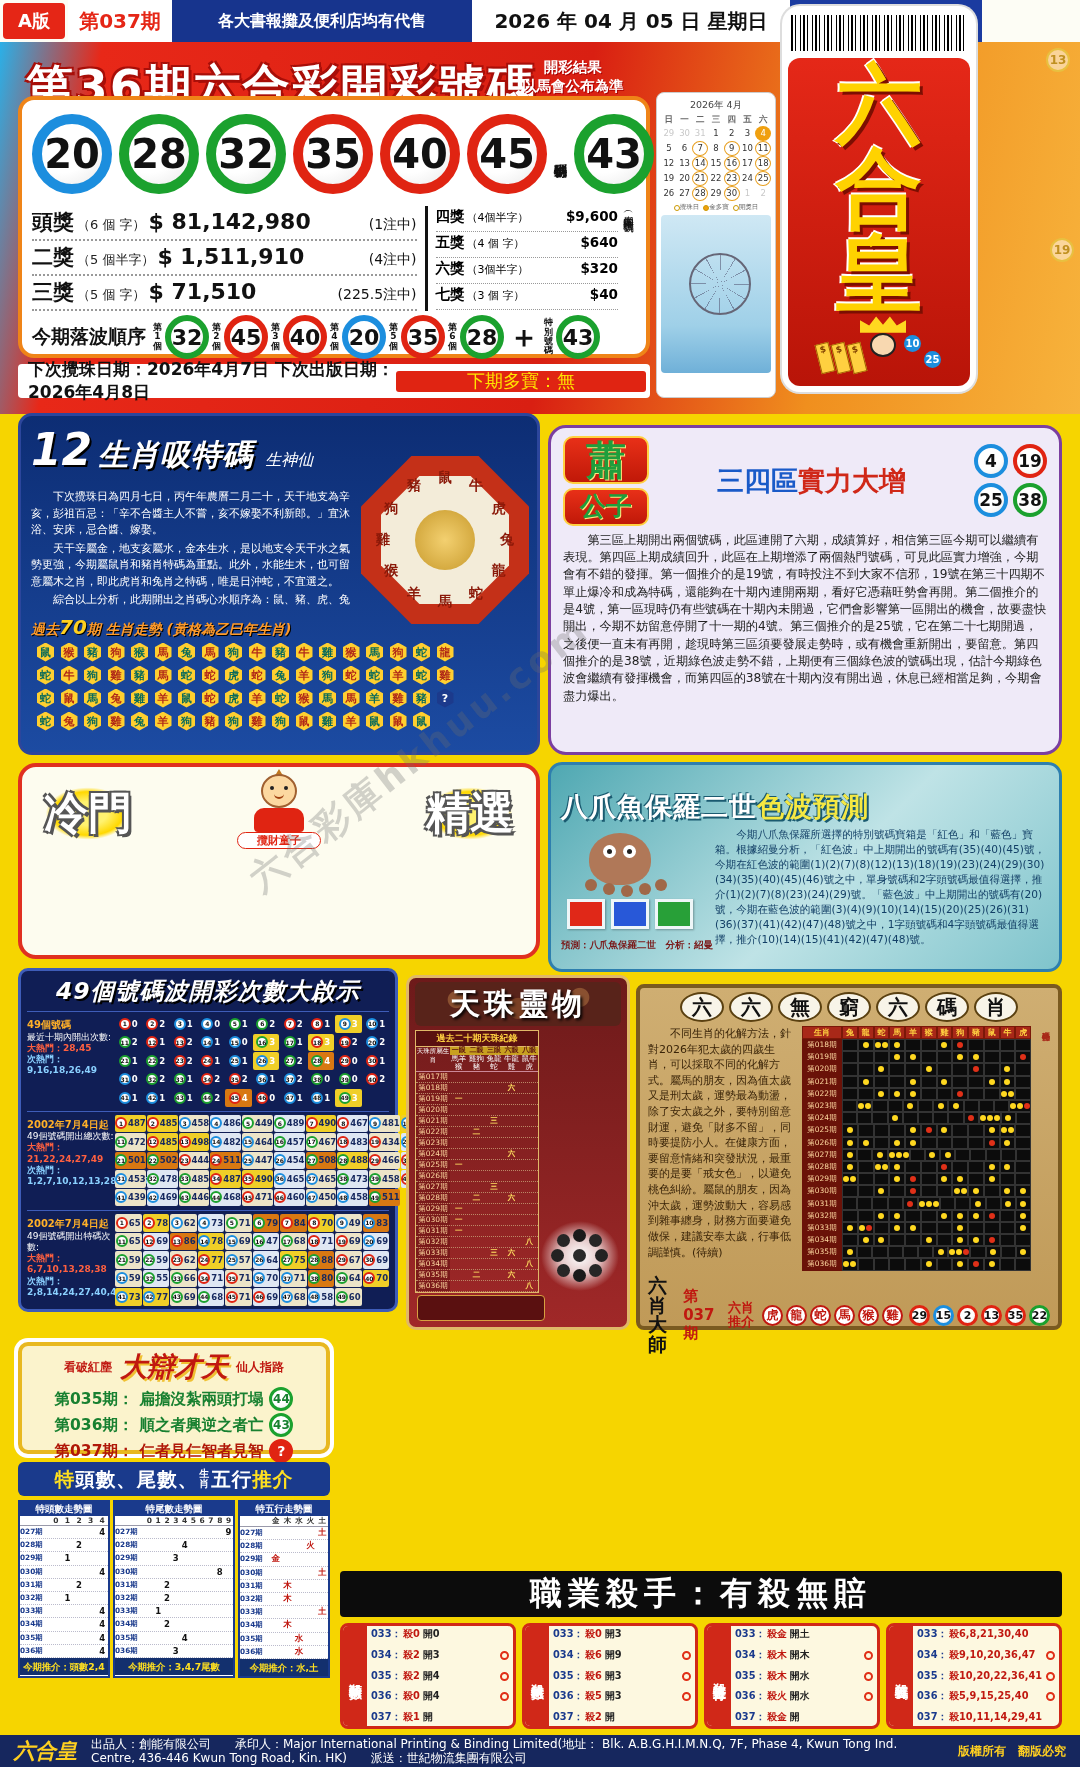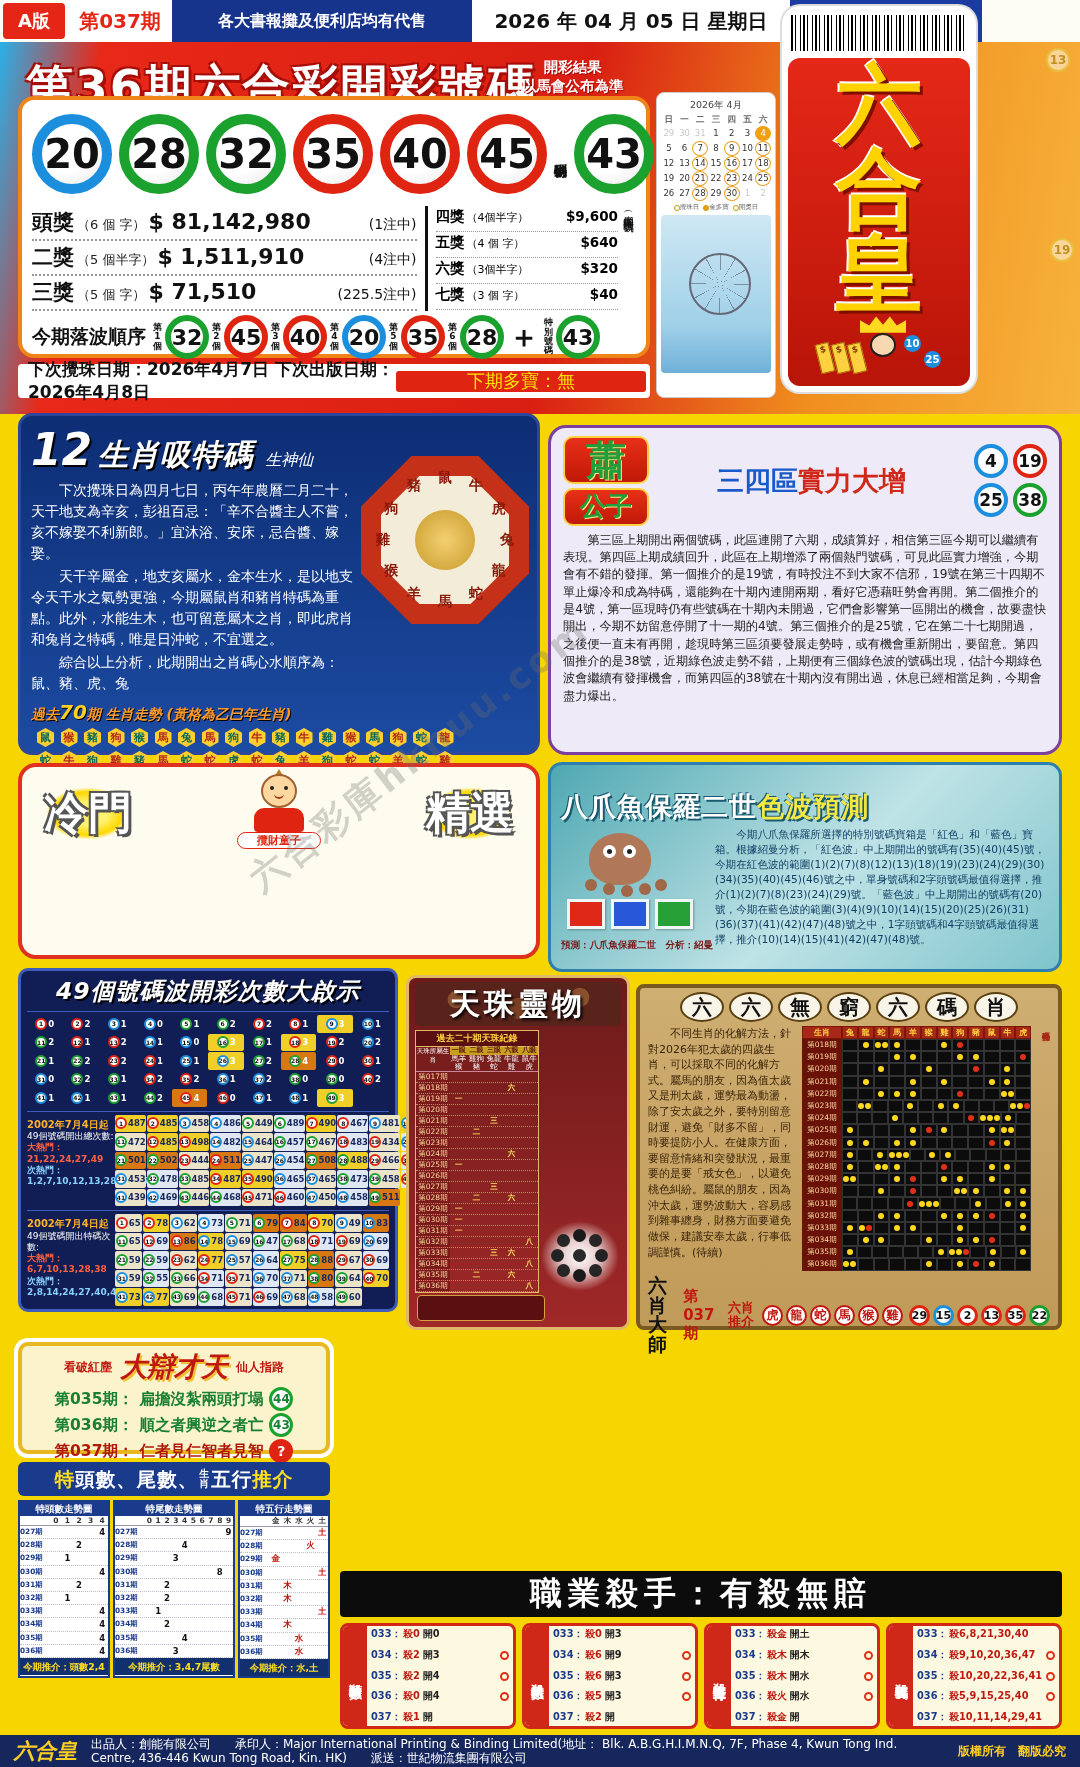--- a/index.html
+++ b/index.html
@@ -69,21 +69,21 @@
 .fan span{display:block;width:14px;height:30px;background:#ffd040;border:1px solid #a06000;color:#804000;font-size:9px;font-weight:bold;text-align:center;transform:rotate(-14deg)}
 .chipnum{position:absolute;font-size:10px;font-weight:900;color:#fff;background:#1c8ede;border-radius:50%;width:17px;height:17px;line-height:17px;text-align:center}
 .cornernum{position:absolute;width:24px;height:24px;border:2px solid #e8c040;border-radius:50%;color:#c09020;font-size:12px;font-weight:bold;text-align:center;line-height:21px;background:rgba(255,255,255,.5)}
 
 .sec{position:absolute;border-radius:14px}
 #sec-zodiac{left:18px;top:413px;width:522px;height:342px;background:linear-gradient(180deg,#0d2d74,#1c4ba2);border:3px solid #2c469c;color:#fff;padding:8px 10px}
 .zt{display:flex;align-items:baseline;gap:6px}
 .z12{font-size:44px;font-weight:900;font-style:italic;color:#fff;text-shadow:2px 2px 0 #000}
 .ztt{font-size:30px;font-weight:900;font-style:italic;text-shadow:2px 2px 0 #000;letter-spacing:1px}
 .zau{font-size:16px;color:#fff;font-style:italic;margin-left:6px}
-.zps{width:322px;font-size:14px;line-height:1.5;margin-top:4px}
+.zps{width:322px;font-size:11px;line-height:1.5;margin-top:13px}
 .zps p{text-indent:2em;margin-bottom:2px}
 .wheel{position:absolute;right:8px;top:40px;width:168px;height:168px}
 .oct{position:absolute;inset:0;background:#c43018;clip-path:polygon(30% 0,70% 0,100% 30%,100% 70%,70% 100%,30% 100%,0 70%,0 30%)}
 .oct2{position:absolute;inset:20px;background:#f3ecd9;clip-path:polygon(30% 0,70% 0,100% 30%,100% 70%,70% 100%,30% 100%,0 70%,0 30%)}
 .wctr{position:absolute;inset:54px;border-radius:50%;background:radial-gradient(#f3d070,#c89a2c)}
 .wch{position:absolute;font-weight:900;color:#8a1808;font-size:14px}
 .zpast{margin-top:6px;font-size:14px;font-weight:900;font-style:italic;color:#ff9a28;text-shadow:1px 1px 0 #000}
 .zpast b{font-size:20px;color:#ffd020}
 .zrow{display:flex;gap:6.5px;margin-top:4px;padding-left:6px}
 .hex{width:17px;height:19px;background:#ffcf30;clip-path:polygon(50% 0,100% 25%,100% 75%,50% 100%,0 75%,0 25%);font-size:11px;font-weight:bold;display:flex;align-items:center;justify-content:center}
@@ -632,20 +632,26 @@
         <div class="ocredit">預測：八爪魚保羅二世　分析：紹曼</div>
       </div>
       <div class="octotext">今期八爪魚保羅所選擇的特別號碼寶箱是「紅色」和「藍色」寶箱。根據紹曼分析，「紅色波」中上期開出的號碼有(35)(40)(45)號，今期在紅色波的範圍(1)(2)(7)(8)(12)(13)(18)(19)(23)(24)(29)(30)(34)(35)(40)(45)(46)號之中，單身號碼和2字頭號碼最值得選擇，推介(1)(2)(7)(8)(23)(24)(29)號。「藍色波」中上期開出的號碼有(20)號，今期在藍色波的範圍(3)(4)(9)(10)(14)(15)(20)(25)(26)(31)(36)(37)(41)(42)(47)(48)號之中，1字頭號碼和4字頭號碼最值得選擇，推介(10)(14)(15)(41)(42)(47)(48)號。</div>
     </div>
   </div>
 
   <div id="sec-49" class="sec">
     <div class="t49">49個號碼波開彩次數大啟示</div>
     <div id="blocks49">
         <div class="blk dark">
+          <div class="lbls">
+            <div class="l1">49個號碼</div>
+            <div class="l2">最近十期內開出次數:</div>
+            <div class="lhot">大熱門：28,45</div>
+            <div class="lwarm">次熱門：9,16,18,26,49</div>
+          </div>
           <div class="grid49">
             <div class="c49">
               <div class="ball r" style="height: 12px; width: 12px; border-width: 2px; font-size: 6px;">1</div>
               <span class="cnt">0</span>
             </div>
             <div class="c49">
               <div class="ball r" style="height: 12px; width: 12px; border-width: 2px; font-size: 6px;">2</div>
               <span class="cnt">2</span>
             </div>
             <div class="c49">

